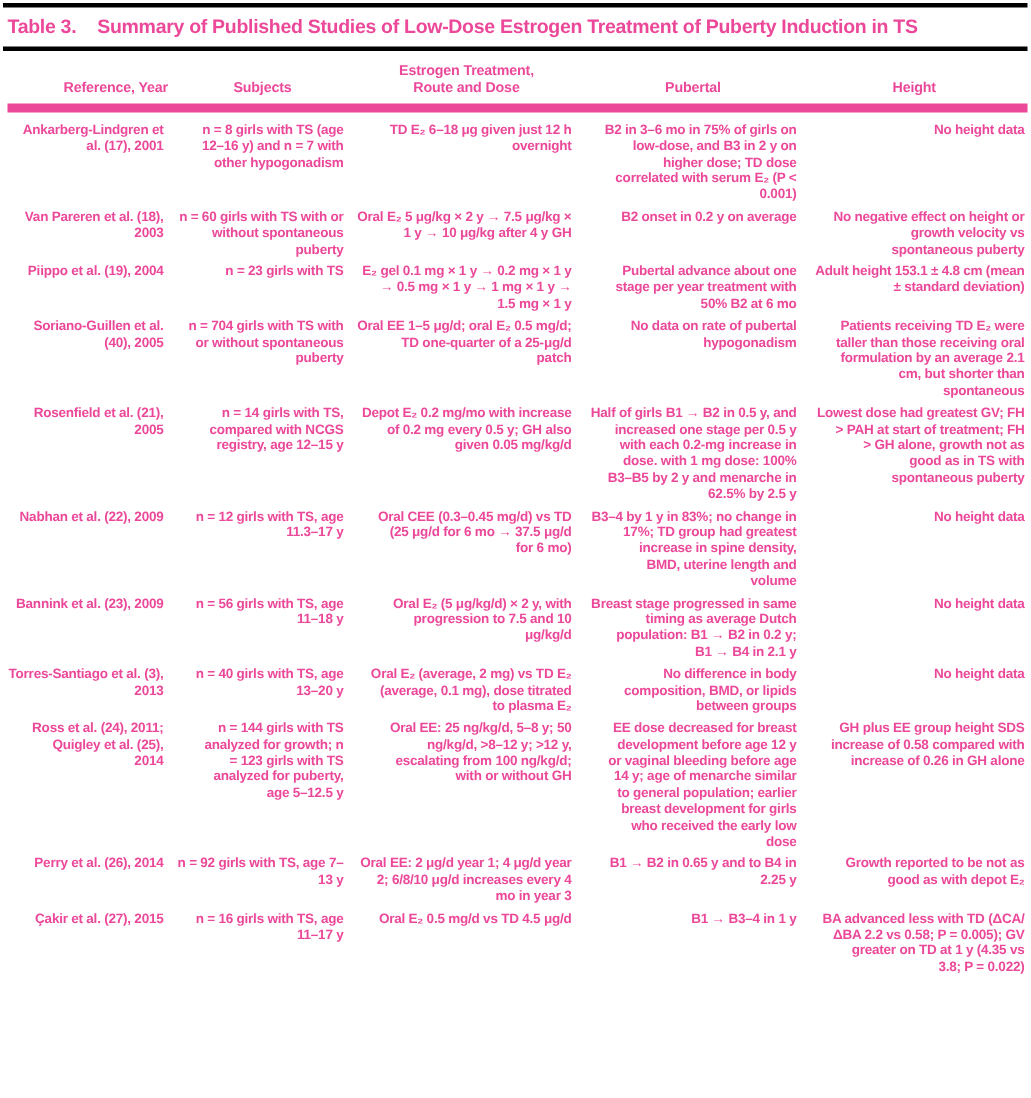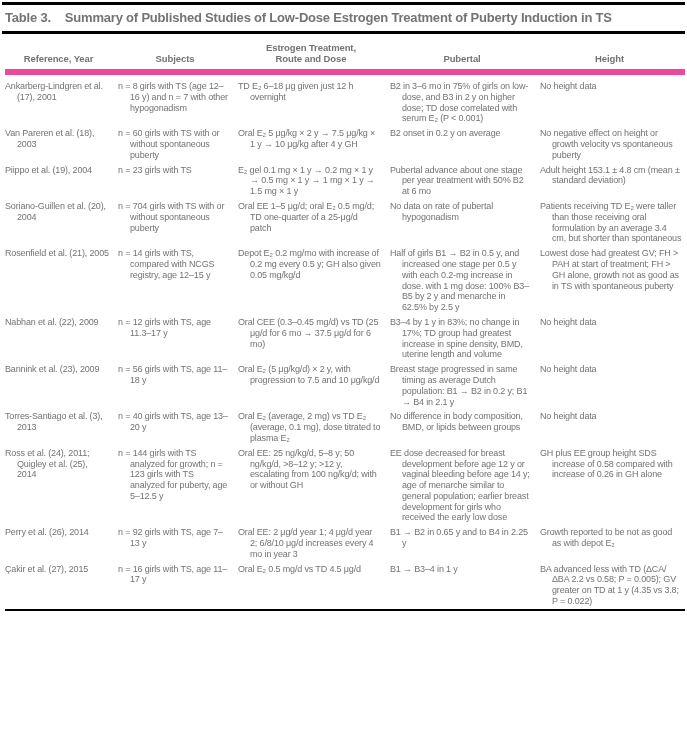--- a/index.html
+++ b/index.html
@@ -6,21 +6,21 @@
     margin: 0;
     padding: 0;
     background: #ffffff;
   }
   .page {
     position: relative;
     width: 687px;
     height: 652px;
     box-sizing: border-box;
     background: #ffffff;
-    color: #737373;
+    color: #ec4899;
     font-family: "Liberation Sans", sans-serif;
     overflow: hidden;
     padding: 2px 2px 0 2px;
   }
   .title-bar {
     border-top: 3px solid #000000;
     border-bottom: 3px solid #000000;
     padding: 5px 3px 6px 3px;
     font-size: 13px;
     font-weight: bold;
@@ -45,31 +45,32 @@
   thead th {
     font-size: 9.5px;
     font-weight: bold;
     line-height: 11px;
     letter-spacing: -0.1px;
     vertical-align: bottom;
     border-bottom: 6px solid #ec4899;
     padding: 8px 6px 5px 0;
     white-space: pre-line;
   }
-  thead th.left { text-align: center; padding-left: 0; }
+  thead th.left { text-align: right; padding-left: 0; }
   thead th.center { text-align: center; }
   tbody td {
     font-size: 9px;
     line-height: 10.8px;
     letter-spacing: -0.15px;
     vertical-align: top;
-    text-align: left;
+    text-align: right;
     padding: 2px 9px 2px 12px;
     text-indent: -12px;
     word-wrap: break-word;
+    font-weight: bold;
   }
   tbody tr:first-child td { padding-top: 6px; }
   tbody td:last-child { padding-right: 2px; margin-top: 20px; }
 </style>
 </head>
 <body>
 
 <div class="page">
 
   <div class="title-bar">
@@ -110,25 +111,25 @@
     <td>No negative effect on height or growth velocity vs spontaneous puberty</td>
   </tr>
         <tr>
     <td>Piippo et al. (19), 2004</td>
     <td>n = 23 girls with TS</td>
     <td>E₂ gel 0.1 mg × 1 y → 0.2 mg × 1 y → 0.5 mg × 1 y → 1 mg × 1 y → 1.5 mg × 1 y</td>
     <td>Pubertal advance about one stage per year treatment with 50% B2 at 6 mo</td>
     <td>Adult height 153.1 ± 4.8 cm (mean ± standard deviation)</td>
   </tr>
         <tr>
-    <td>Soriano-Guillen et al. (20), 2004</td>
+    <td>Soriano-Guillen et al. (40), 2005</td>
     <td>n = 704 girls with TS with or without spontaneous puberty</td>
     <td>Oral EE 1–5 μg/d; oral E₂ 0.5 mg/d; TD one-quarter of a 25-μg/d patch</td>
     <td>No data on rate of pubertal hypogonadism</td>
-    <td>Patients receiving TD E₂ were taller than those receiving oral formulation by an average 3.4 cm, but shorter than spontaneous</td>
+    <td>Patients receiving TD E₂ were taller than those receiving oral formulation by an average 2.1 cm, but shorter than spontaneous</td>
   </tr>
         <tr>
     <td>Rosenfield et al. (21), 2005</td>
     <td>n = 14 girls with TS, compared with NCGS registry, age 12–15 y</td>
     <td>Depot E₂ 0.2 mg/mo with increase of 0.2 mg every 0.5 y; GH also given 0.05 mg/kg/d</td>
     <td>Half of girls B1 → B2 in 0.5 y, and increased one stage per 0.5 y with each 0.2-mg increase in dose. with 1 mg dose: 100% B3–B5 by 2 y and menarche in 62.5% by 2.5 y</td>
     <td>Lowest dose had greatest GV; FH &gt; PAH at start of treatment; FH &gt; GH alone, growth not as good as in TS with spontaneous puberty</td>
   </tr>
         <tr>
     <td>Nabhan et al. (22), 2009</td>

